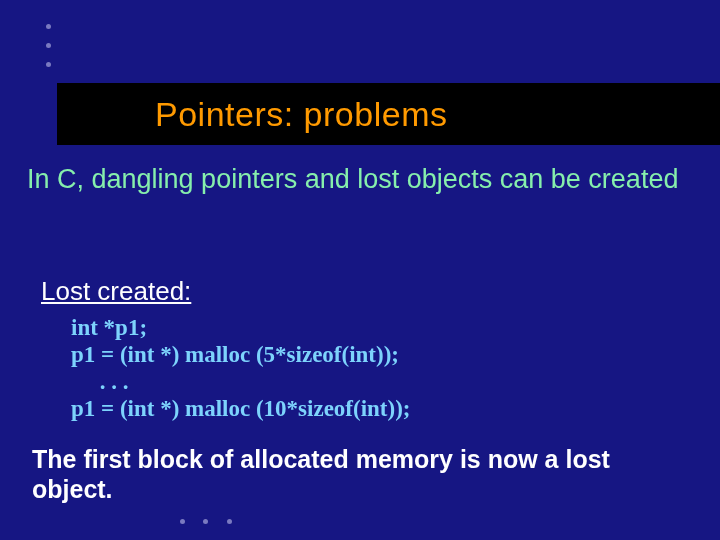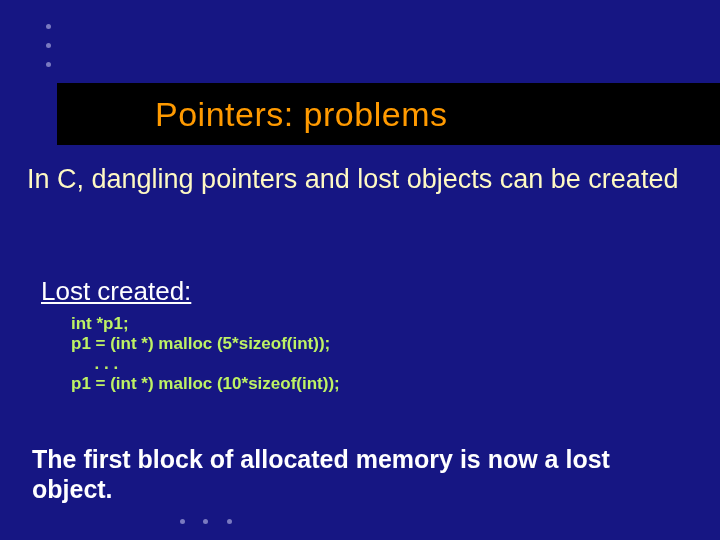--- a/index.html
+++ b/index.html
@@ -56,41 +56,41 @@
     color: #ff9a00;
     font-size: 34px;
     font-weight: normal;
     letter-spacing: 0.5px;
   }
   .intro {
     position: absolute;
     top: 164px;
     left: 27px;
     right: 30px;
-    color: #fef9c3;
+    color: #86efac;
     font-size: 27px;
     line-height: 1.18;
   }
   .subheading {
     position: absolute;
     top: 276px;
     left: 41px;
     color: #ffffff;
     font-size: 26px;
     text-decoration: underline;
   }
   .code {
     position: absolute;
     top: 314px;
     left: 71px;
     right: 10px;
-    font-family: Liberation Sans, sans-serif;
+    font-family: Liberation Serif, serif;
     font-weight: bold;
-    font-size: 17px;
-    color: #bef264;
+    font-size: 23px;
+    color: #7dd3fc;
     white-space: pre;
     line-height: 1.18;
   }
   .conclusion {
     position: absolute;
     top: 444px;
     left: 32px;
     right: 40px;
     color: #ffffff;
     font-weight: bold;

